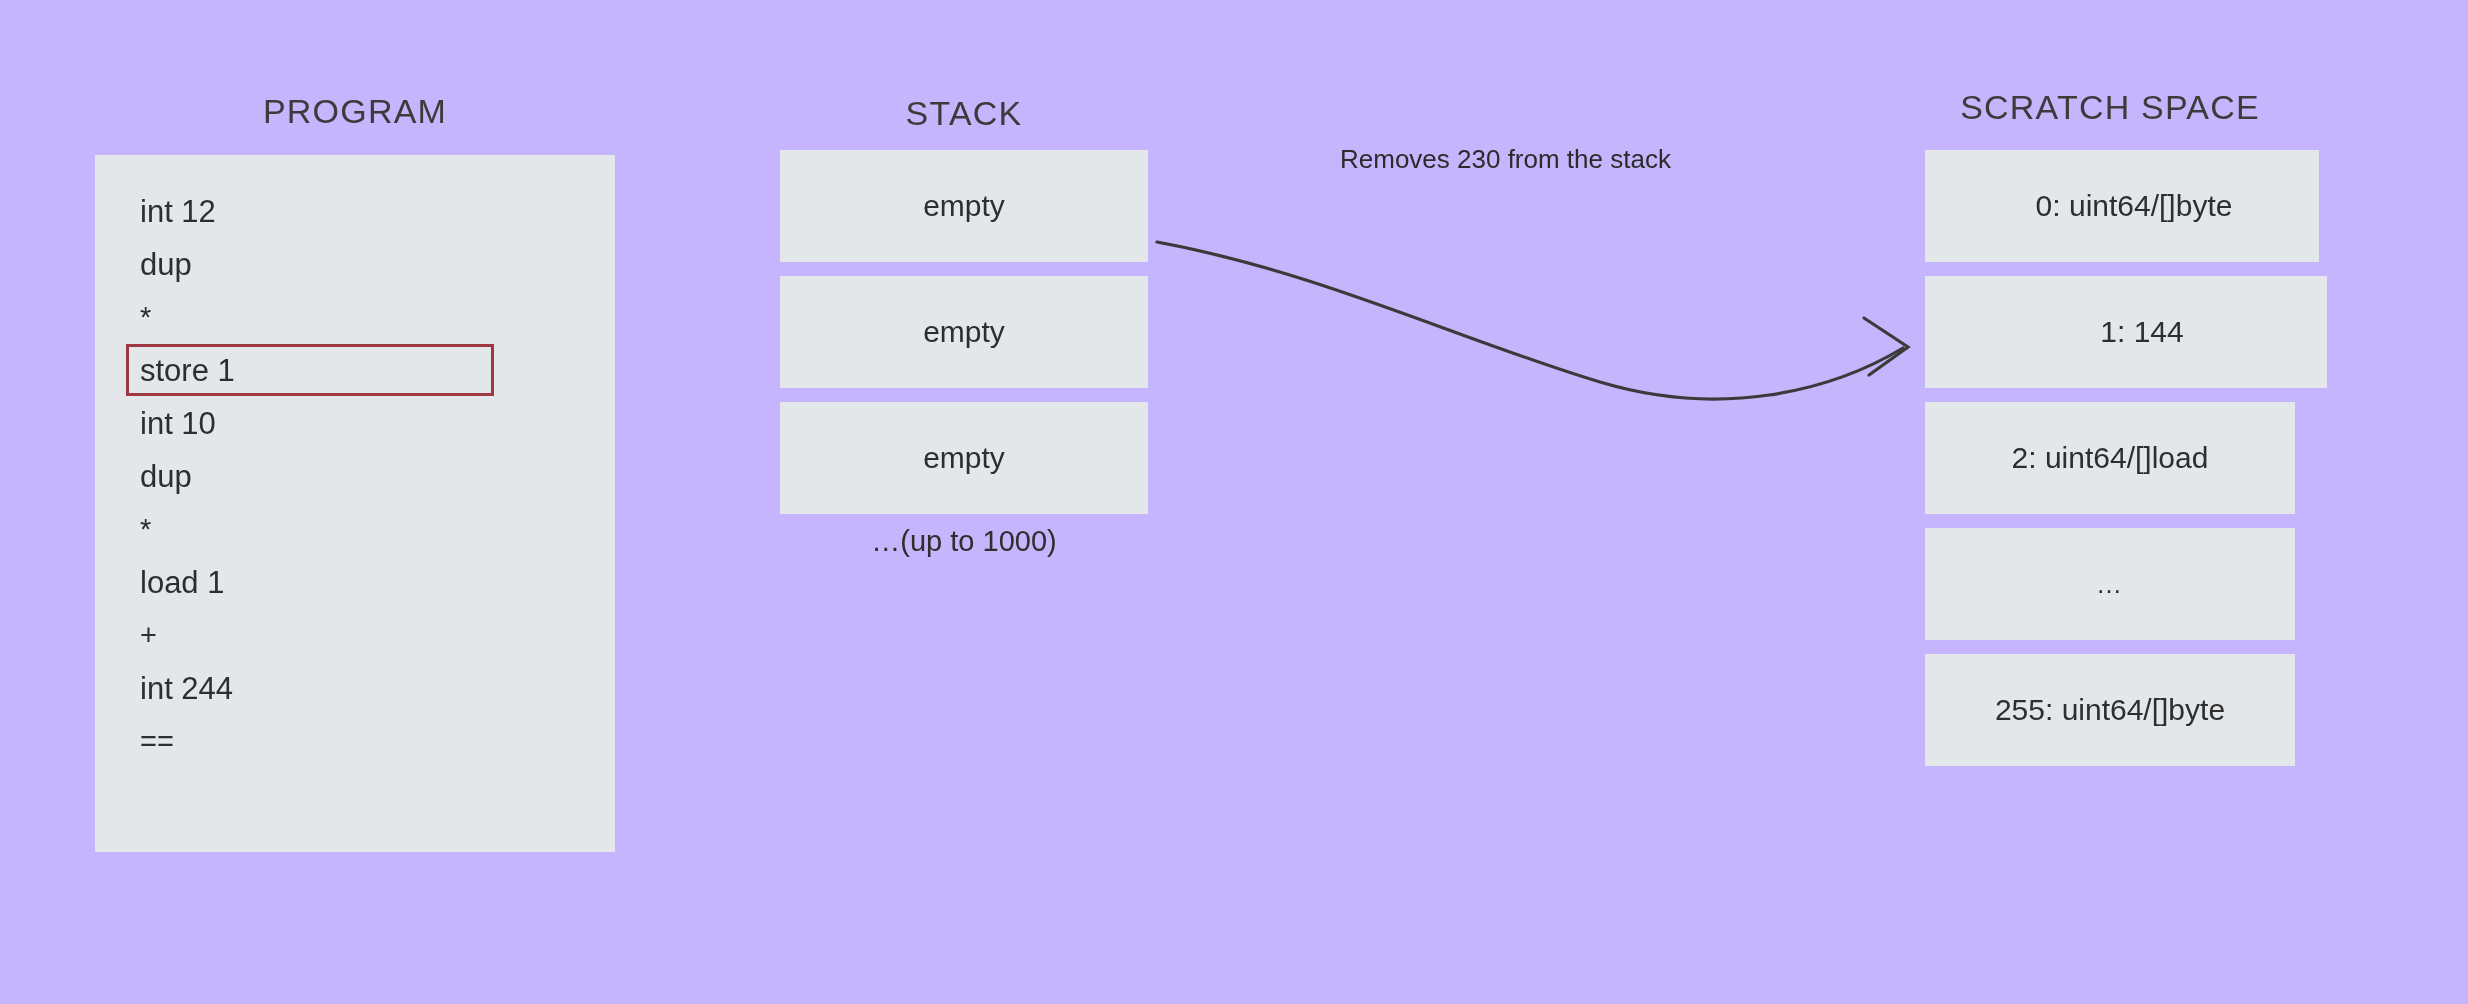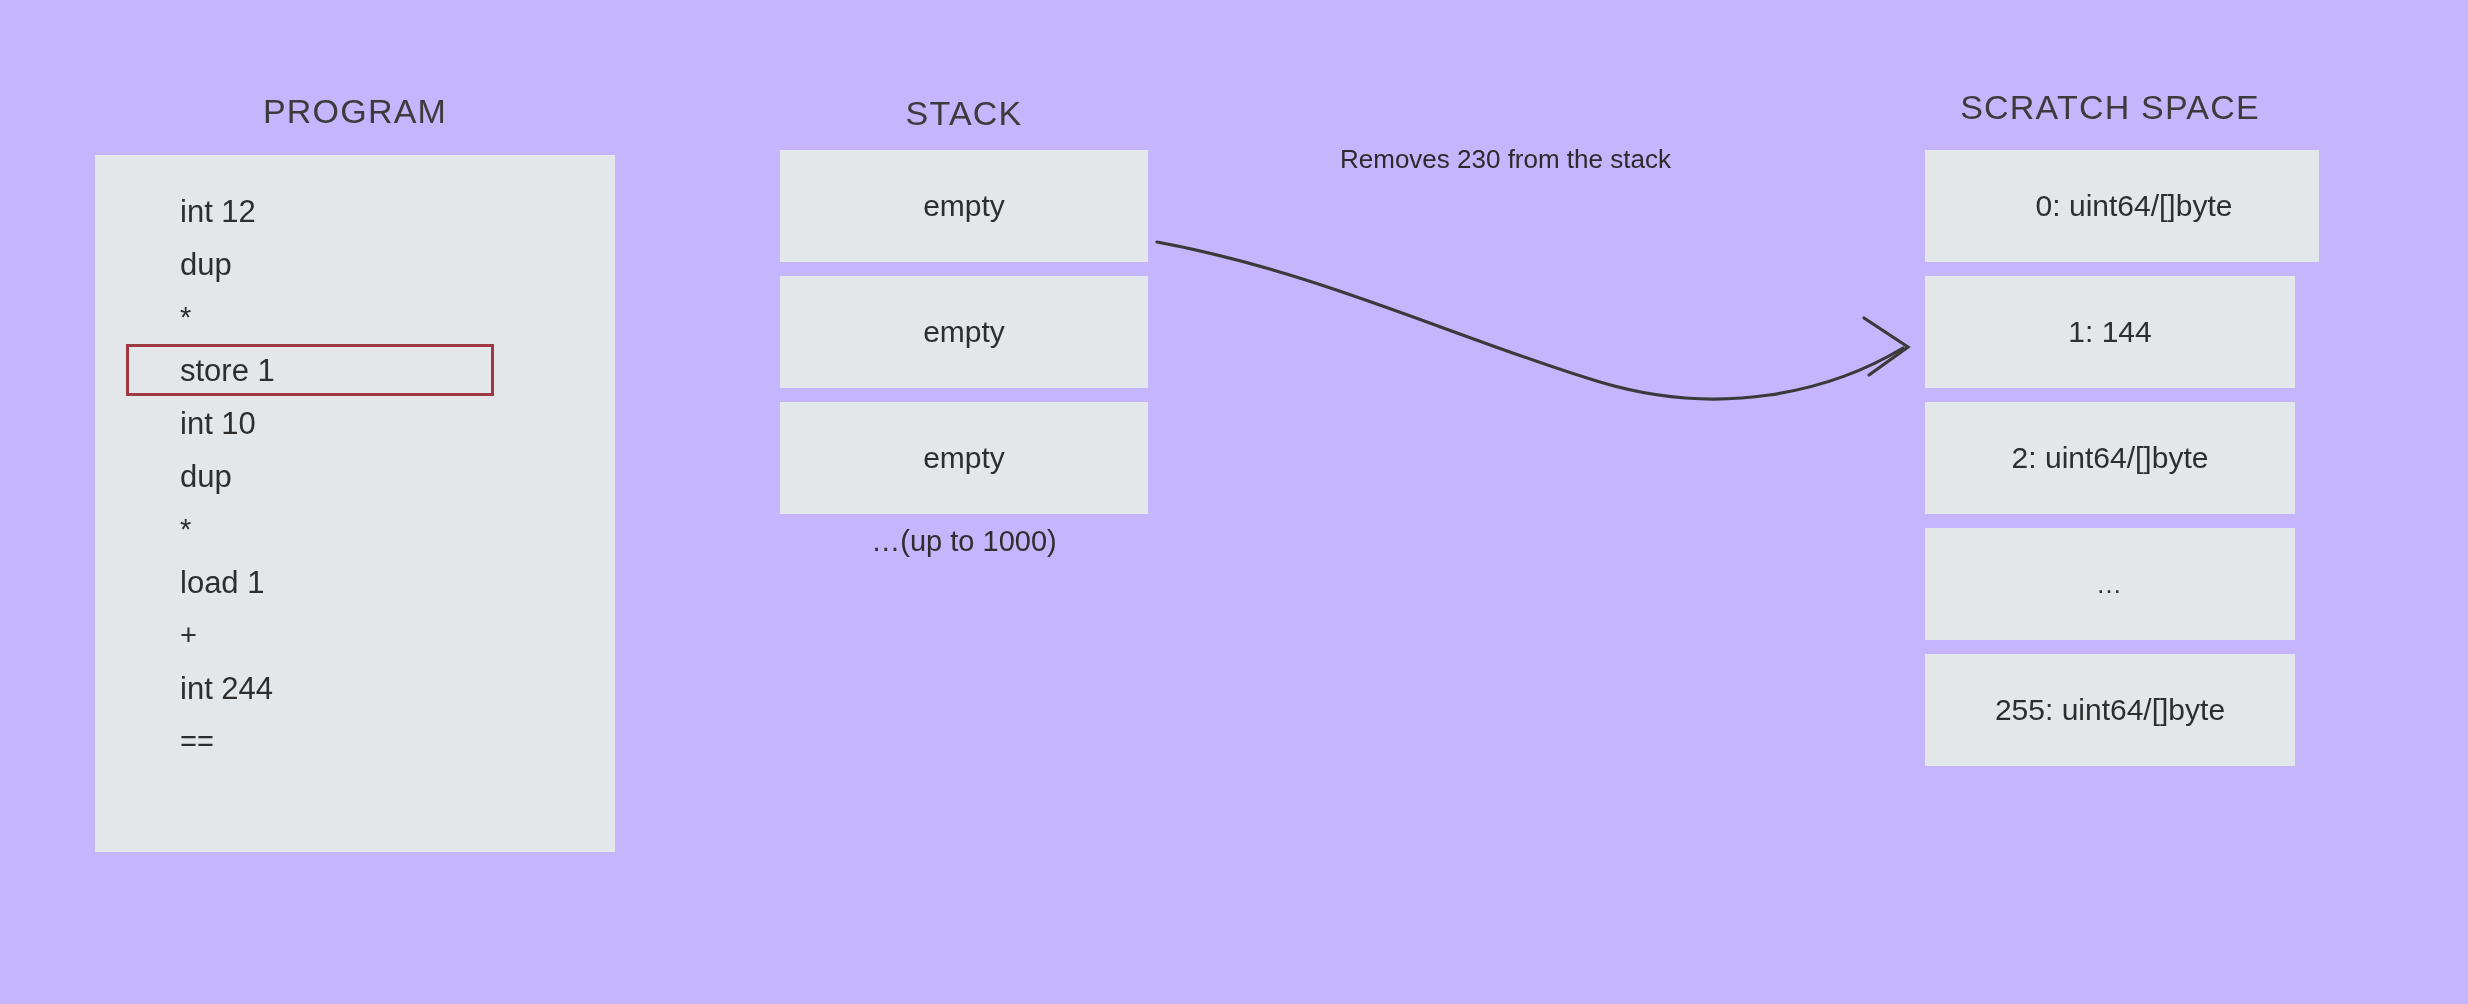--- a/index.html
+++ b/index.html
@@ -37,21 +37,20 @@
     top: 155px;
     width: 520px;
     height: 697px;
     background: #e4e7ea;
   }
   #program-list {
     position: absolute;
     left: 140px;
     top: 185px;
     width: 430px;
-    margin-left: 40px;
   }
   .prog-line {
     height: 53px;
     line-height: 53px;
     font-size: 31px;
     color: #2e2e2e;
     white-space: nowrap;
   }
   .prog-line.sym {
     font-size: 29px;
@@ -152,22 +151,22 @@
   <div class="col-title" id="title-stack">STACK</div>
 
   <div class="cell stack-cell" id="stack-cell-0" style="background: rgb(228, 231, 234);">empty</div>
   <div class="cell stack-cell" id="stack-cell-1" style="background: rgb(228, 231, 234);">empty</div>
   <div class="cell stack-cell" id="stack-cell-2" style="background: rgb(228, 231, 234);">empty</div>
   <div id="stack-more">…(up to 1000)</div>
 
   <div class="col-title" id="title-scratch">SCRATCH SPACE</div>
 
   <div class="cell scratch-cell" id="scratch-cell-0" style="background: rgb(228, 231, 234);">0: uint64/[]byte</div>
-  <div class="cell scratch-cell" id="scratch-cell-1" style="background: rgb(228, 231, 234);">1: 144</div>
-  <div class="cell scratch-cell" id="scratch-cell-2" style="background: rgb(228, 231, 234);">2: uint64/[]byte</div>
+  <div class="cell scratch-cell" id="scratch-cell-1" style="background: rgb(228, 231, 234); padding-left: 32px;">1: 144</div>
+  <div class="cell scratch-cell" id="scratch-cell-2" style="background: rgb(228, 231, 234);">2: uint64/[]load</div>
   <div class="cell scratch-cell ellipsis-cell" id="scratch-cell-3" style="background: rgb(228, 231, 234);">…</div>
   <div class="cell scratch-cell" id="scratch-cell-4" style="background: rgb(228, 231, 234);">255: uint64/[]byte</div>
 
   <div id="annotation">
     <span class="ann-line">Removes 230 from the stack</span>
   </div>
 
   <svg id="arrow-svg" viewBox="0 0 2468 1004">
     <path d="M 1157 242
              C 1320 272, 1460 340, 1600 382

